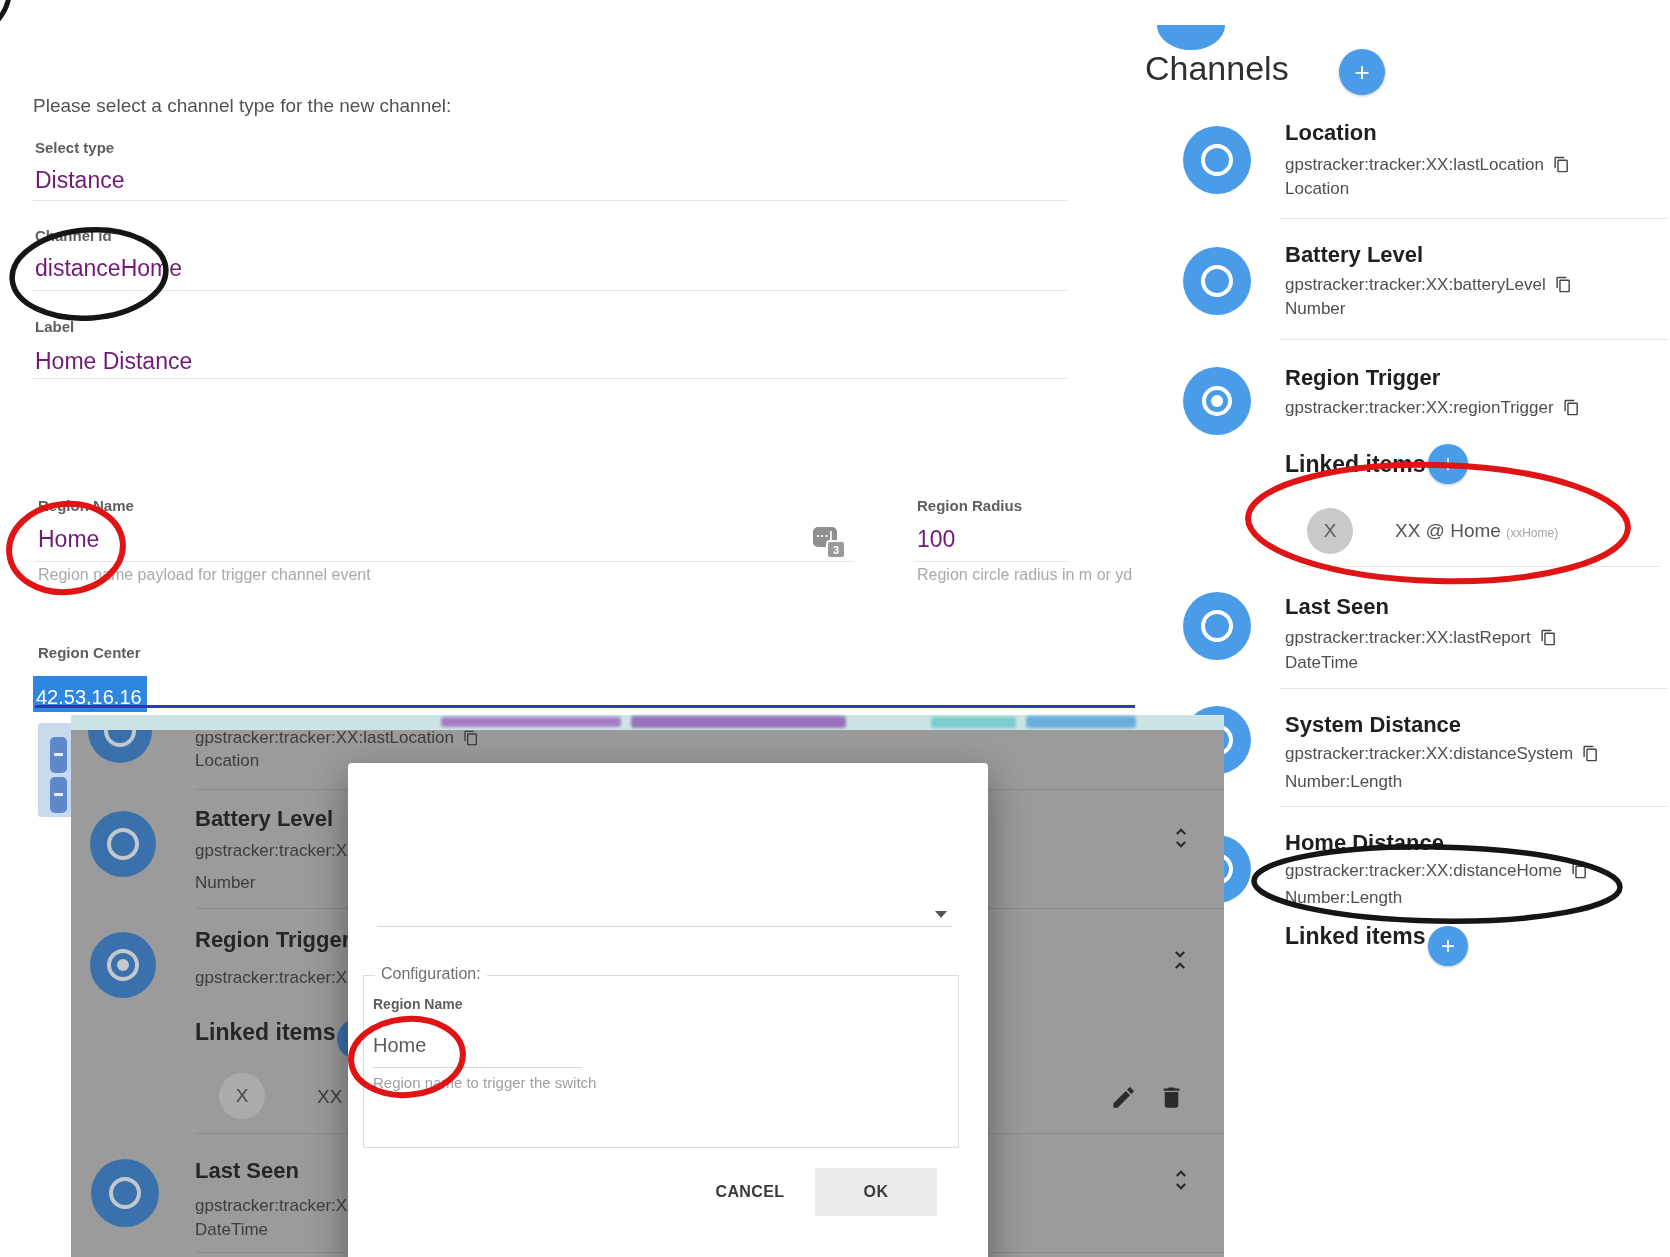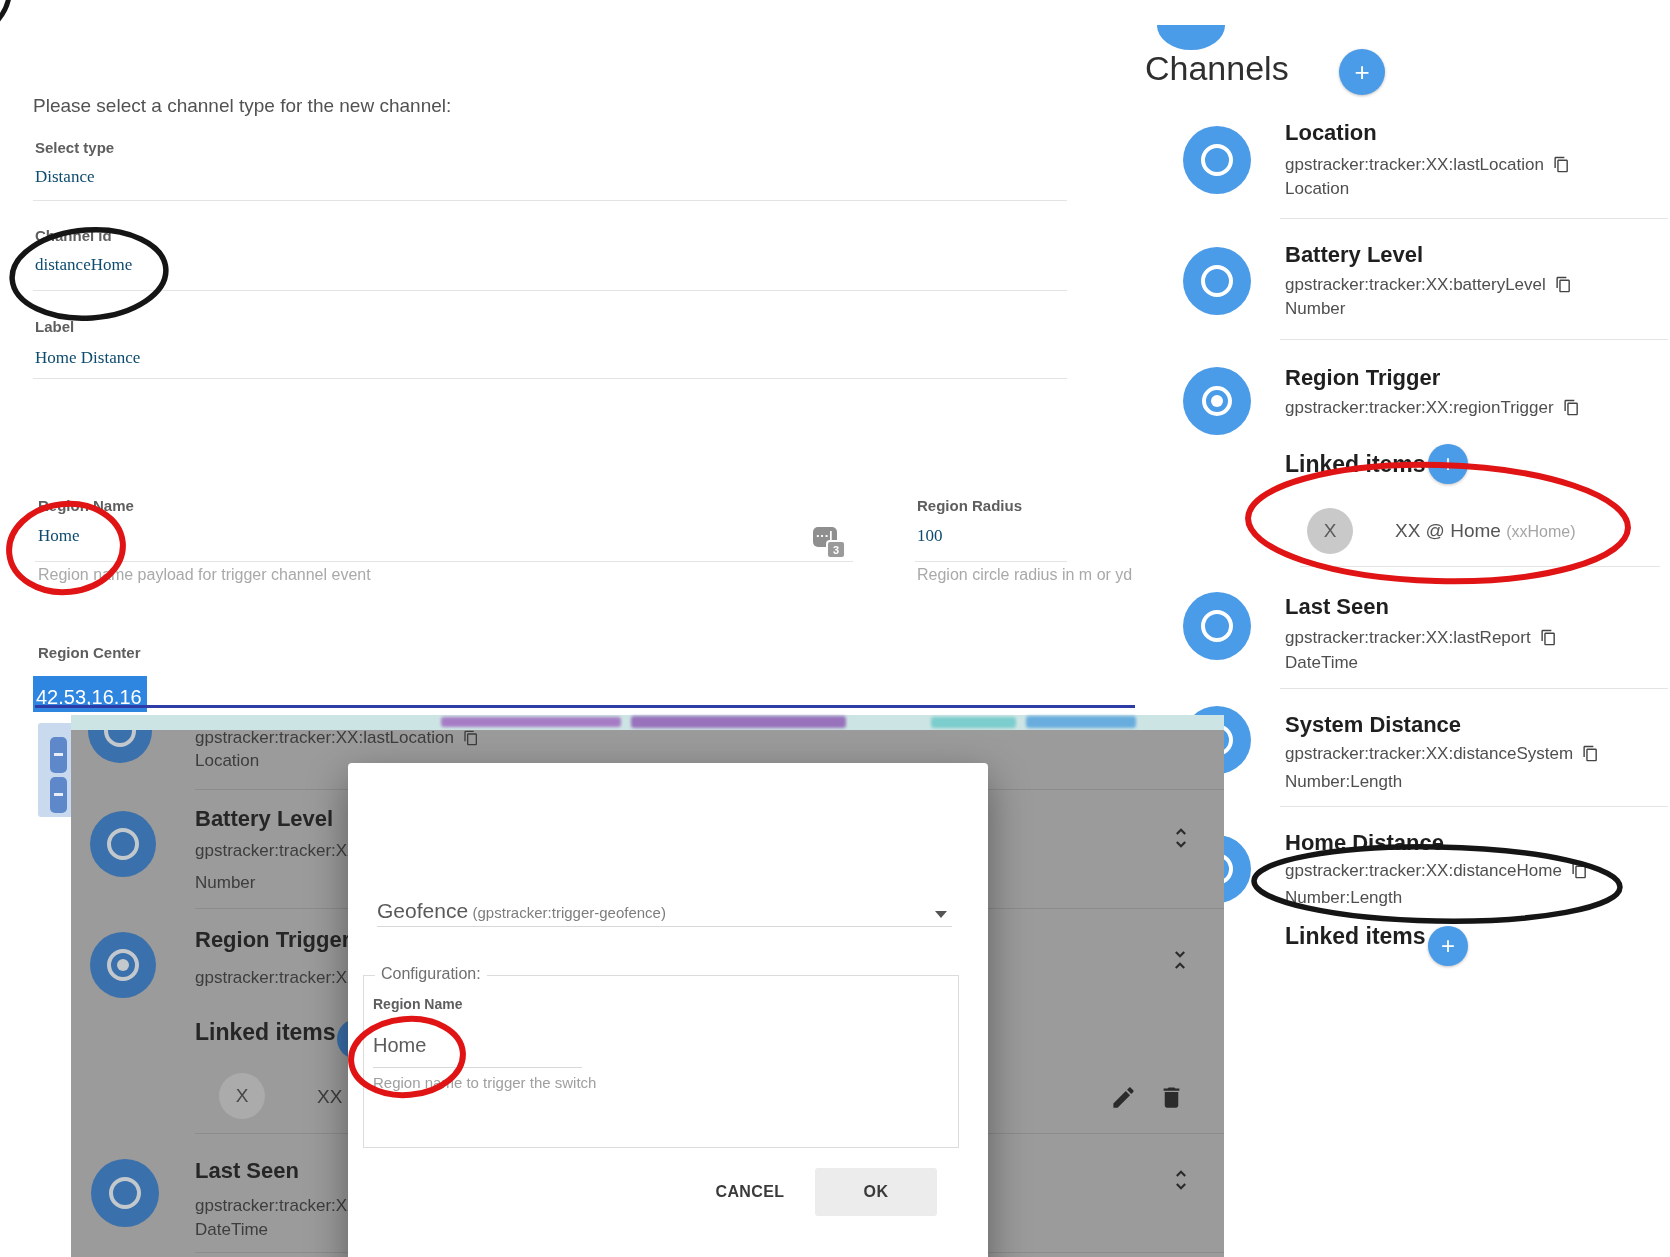--- a/index.html
+++ b/index.html
@@ -3,21 +3,21 @@
 <meta charset="utf-8">
 <style>
   html,body{margin:0;padding:0;background:#fff;}
   #canvas{position:relative;width:1670px;height:1257px;overflow:hidden;background:#fff;
           font-family:"Liberation Sans",sans-serif;-webkit-font-smoothing:antialiased;}
   .abs{position:absolute;}
   
   .page-title{font-size:44px;font-weight:300;color:#3d3d3d;letter-spacing:.5px;}
   .subtitle{font-size:19px;color:#525252;}
   .flabel{font-size:15px;font-weight:700;color:#5e5e5e;}
-  .fvalue{font-size:17px;color:#0c4a6e;font-family:Liberation Serif, serif;}
+  .fvalue{font-size:23px;color:#701a75;}
   .ul{height:1px;background:#e4e4e4;}
   .helper{font-size:16px;color:#a9a9a9;}
   .section-title{font-size:30px;font-weight:300;color:#3a3a3a;}
   .selection{background:#2e86e0;color:#fff;font-size:20px;padding:10px 5px 3px 3px;display:inline-block;}
   .focusline{height:3px;background:#2e3ca8;}
   
   .channels-title{font-size:34px;font-weight:300;color:#2f2f2f;}
   .fab{border-radius:50%;background:#4a9be8;display:flex;align-items:center;justify-content:center;
        color:#fff;font-weight:300;box-shadow:0 1px 3px rgba(0,0,0,.25);}
   .halffab{background:#4a9be8;border-radius:0 0 36px 36px / 0 0 26px 26px;}
@@ -26,21 +26,21 @@
   .trigger-ring{width:22px;height:22px;border:4px solid #fff;border-radius:50%;display:flex;align-items:center;justify-content:center;}
   .trigger-dot{width:12px;height:12px;border-radius:50%;background:#fff;}
   .item-title{font-size:22px;font-weight:700;color:#1f1f1f;}
   .uid{font-size:17px;color:#4f4f4f;white-space:nowrap;}
   .uid svg{vertical-align:-3px;margin-left:9px;}
   .ctype{font-size:17px;color:#4f4f4f;}
   .divider{height:1px;background:#e4e4e4;}
   .linked-title{font-size:23px;font-weight:700;color:#1f1f1f;}
   .xavatar{border-radius:50%;background:#c9c9c9;color:#5a5a5a;display:flex;align-items:center;justify-content:center;font-size:19px;}
   .linked-label{font-size:19px;color:#555;}
-  .linked-suffix{font-size:16px;color:#a5a5a5;}
+  .linked-suffix{font-size:12px;color:#a5a5a5;}
   
   .backdrop{background:#9b9b9b;overflow:hidden;}
   .d-avatar{border-radius:50%;background:#3a70ab;display:flex;align-items:center;justify-content:center;position:absolute;}
   .d-ring{width:24px;height:24px;border:4px solid #c3c8cd;border-radius:50%;}
   .d-trigdot{width:12px;height:12px;border-radius:50%;background:#c3c8cd;}
   .d-title{font-size:22px;font-weight:700;color:#262626;white-space:nowrap;}
   .d-uid{font-size:17px;color:#3d3d3d;white-space:nowrap;}
   .d-type{font-size:17px;color:#3d3d3d;}
   .d-div{height:1px;background:#8c8c8c;}
   .d-linked{font-size:23px;font-weight:700;color:#262626;white-space:nowrap;}
@@ -261,24 +261,20 @@
     <svg class="abs" style="left:1087px;top:354px;" width="27" height="27" viewBox="0 0 24 24">
         <path fill="#2b2b2b" d="M6 19c0 1.1.9 2 2 2h8c1.1 0 2-.9 2-2V7H6v12zM19 4h-3.5l-1-1h-5l-1 1H5v2h14V4z"></path>
       </svg>
     <svg class="abs" style="left:1097px;top:437px;" width="26" height="26" viewBox="0 0 24 24">
         <path fill="#2b2b2b" d="M12 5.83L15.17 9l1.41-1.41L12 3 7.41 7.59 8.83 9 12 5.83zm0 12.34L8.83 15l-1.41 1.41L12 21l4.59-4.59L15.17 15 12 18.17z"></path>
       </svg>
   </div>
 
   <div class="abs modal" style="left:348px;top:763px;width:640px;height:520px;">
 
-    <div class="abs" style="left:29px;top:136px;width:580px;">
-      <span class="sel-value">Geofence</span>
-      <span class="sel-detail">(gpstracker:trigger-geofence)</span>
-    </div>
     <div class="abs dd-arrow" style="left:587px;top:148px;"></div>
     <div class="abs ul" style="left:29px;top:163px;width:575px;background:#d8d8d8;"></div>
 
     <div class="abs fieldset-box" style="left:15px;top:212px;width:594px;height:171px;"></div>
     <span class="abs legend" style="left:27px;top:202px;">Configuration:</span>
 
     <div class="abs m-label" style="left:25px;top:233px;">Region Name</div>
     <div class="abs m-value" style="left:25px;top:271px;">Home</div>
     <div class="abs ul" style="left:25px;top:304px;width:209px;background:#d8d8d8;"></div>
     <div class="abs m-helper" style="left:25px;top:311px;">Region name to trigger the switch</div>

